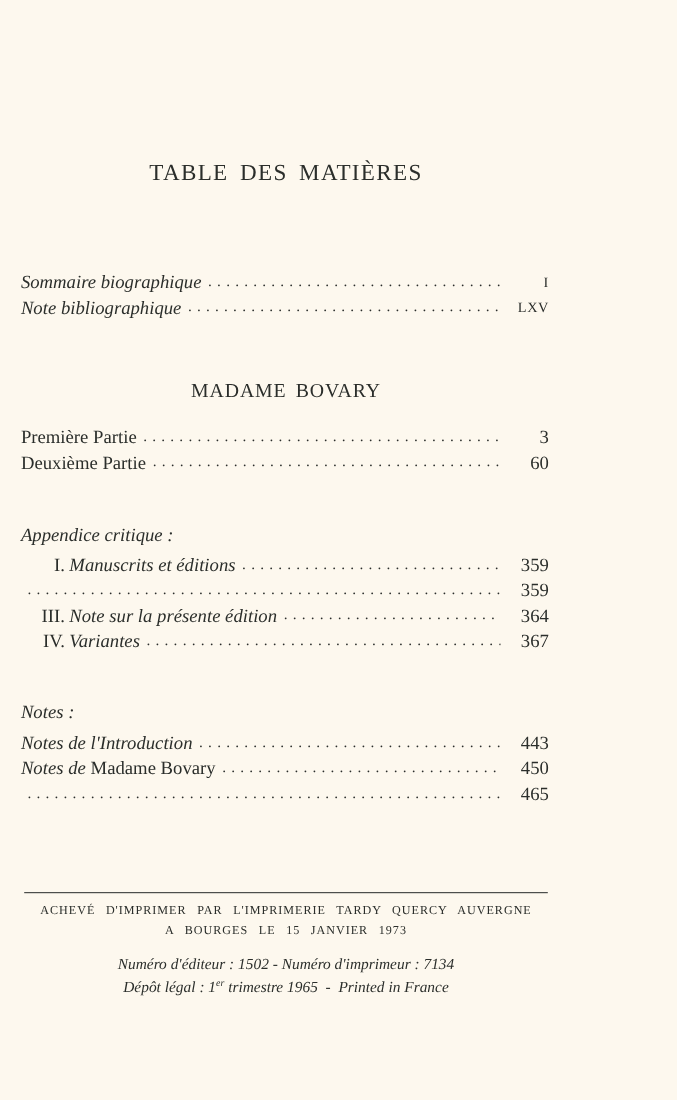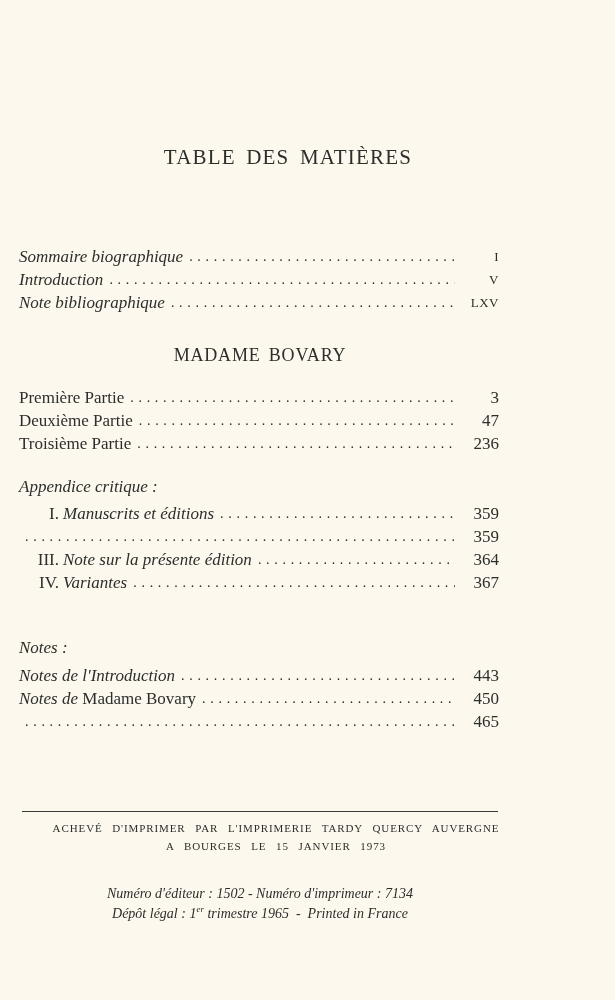--- a/index.html
+++ b/index.html
@@ -19,21 +19,20 @@
       position: absolute;
       top: 145px;
       left: 0;
       width: 520px;
       text-align: center;
       font-size: 21px;
       letter-spacing: 1.2px;
       word-spacing: 4px;
       font-weight: normal;
       margin: 0;
-      padding-left: 28px;
     }
     .toc-block {
       position: absolute;
       left: 19px;
       width: 480px;
     }
     .toc-row {
       display: flex;
       align-items: center;
       height: 23px;
@@ -100,75 +99,63 @@
     }
     .colophon {
       position: absolute;
       left: 0;
       width: 520px;
       text-align: center;
       font-size: 11px;
       letter-spacing: 0.9px;
       word-spacing: 6px;
       text-transform: uppercase;
-      padding-left: 16px;
     }
     .colophon-italic {
       position: absolute;
       left: 0;
       width: 520px;
       text-align: center;
       font-size: 14px;
       font-style: italic;
-      margin-top: 16px;
     }
     sup {
       font-size: 9px;
     }
   </style>
 </head>
 <body>
 
 <h1 class="page-title">TABLE DES MATIÈRES</h1>
 
 <div class="toc-block" style="top:245px;">
   <div class="toc-row">
     <span class="toc-label italic">Sommaire biographique</span>
     <span class="toc-dots"></span>
     <span class="toc-page roman-small">I</span>
   </div>
   <div class="toc-row">
-    <span class="toc-label italic">Introduction</span>
-    <span class="toc-dots"></span>
-    <span class="toc-page roman-small">V</span>
-  </div>
-  <div class="toc-row">
     <span class="toc-label italic">Note bibliographique</span>
     <span class="toc-dots"></span>
     <span class="toc-page roman-small">LXV</span>
   </div>
 </div>
 
 <div class="section-heading" style="top:345px;">MADAME BOVARY</div>
 
 <div class="toc-block" style="top:386px;">
   <div class="toc-row">
     <span class="toc-label">Première Partie</span>
     <span class="toc-dots"></span>
     <span class="toc-page">3</span>
   </div>
   <div class="toc-row">
     <span class="toc-label">Deuxième Partie</span>
     <span class="toc-dots"></span>
-    <span class="toc-page">47</span>
-  </div>
-  <div class="toc-row">
-    <span class="toc-label">Troisième Partie</span>
-    <span class="toc-dots"></span>
-    <span class="toc-page">236</span>
+    <span class="toc-page">60</span>
   </div>
 </div>
 
 <div class="group-label" style="top:477px;">Appendice critique :</div>
 
 <div class="toc-block" style="top:502px;">
   <div class="toc-row">
     <span class="toc-label"><span class="num-prefix">I.</span><i>Manuscrits et éditions</i></span>
     <span class="toc-dots"></span>
     <span class="toc-page">359</span>

